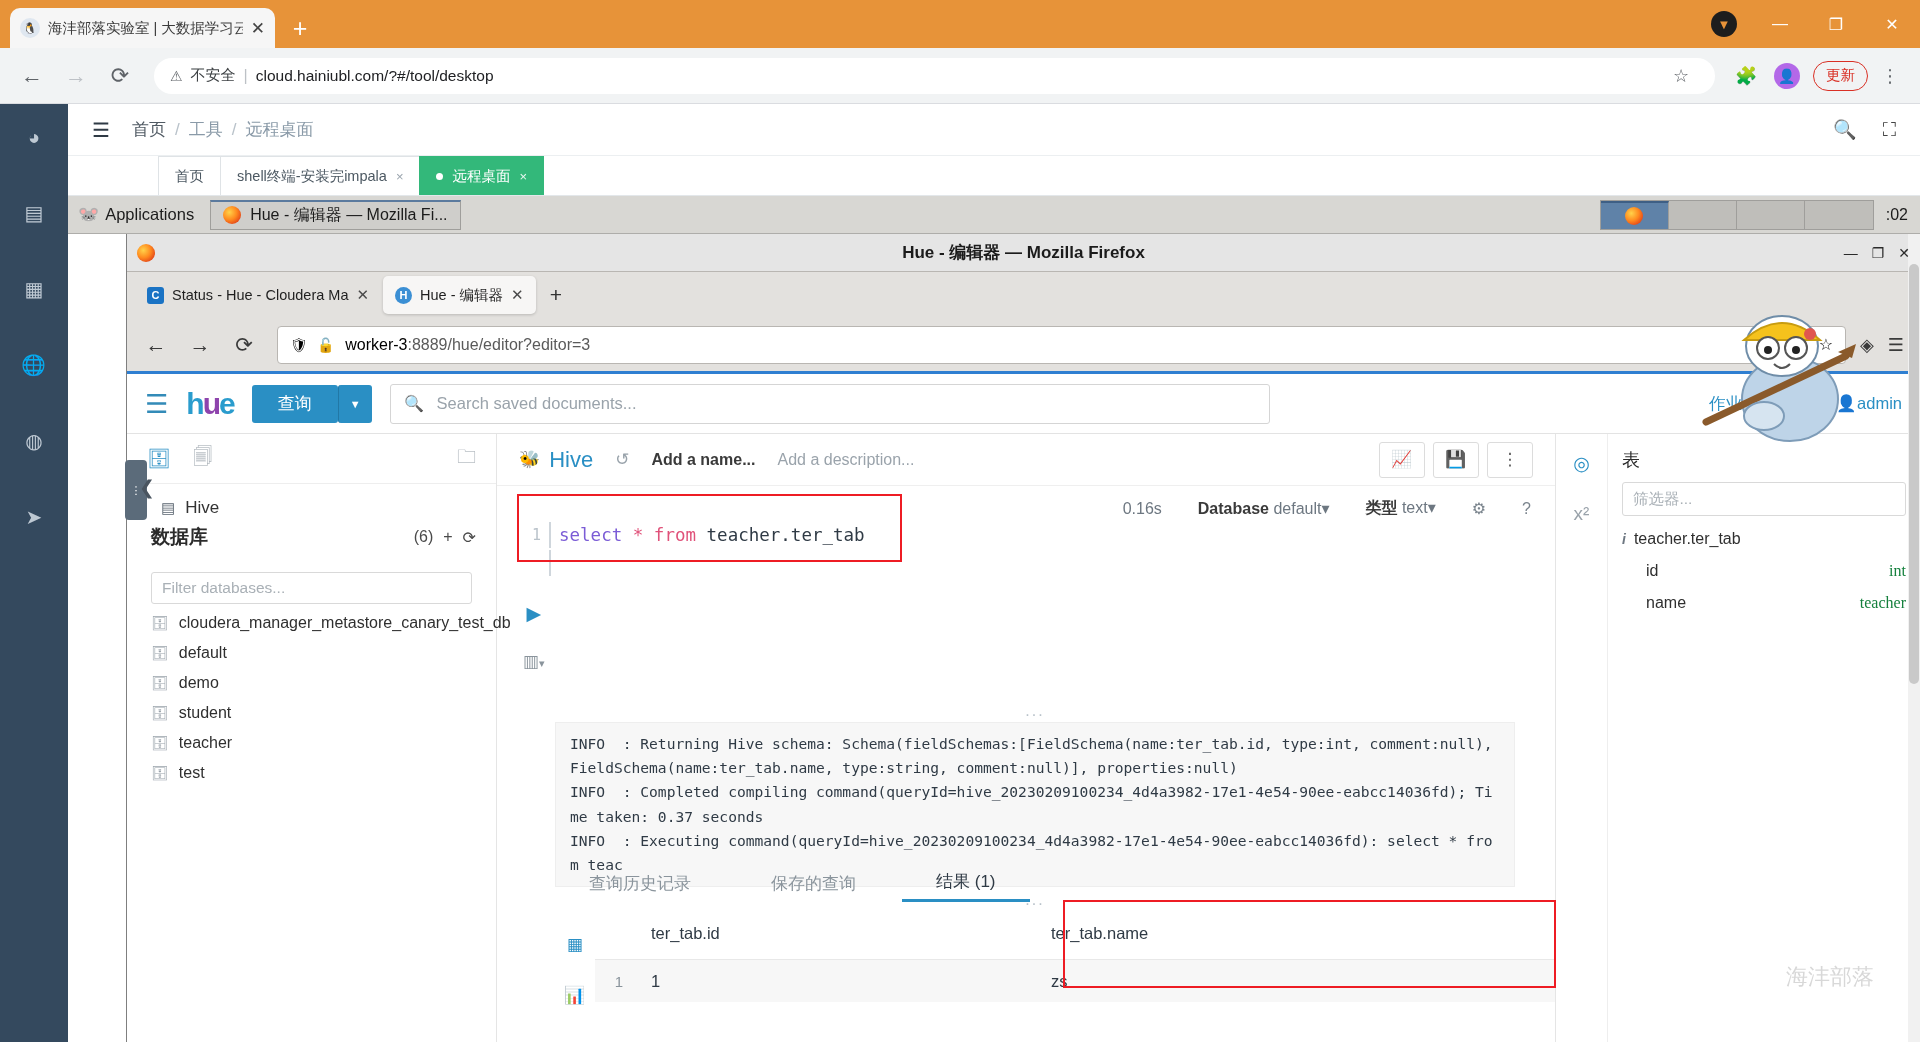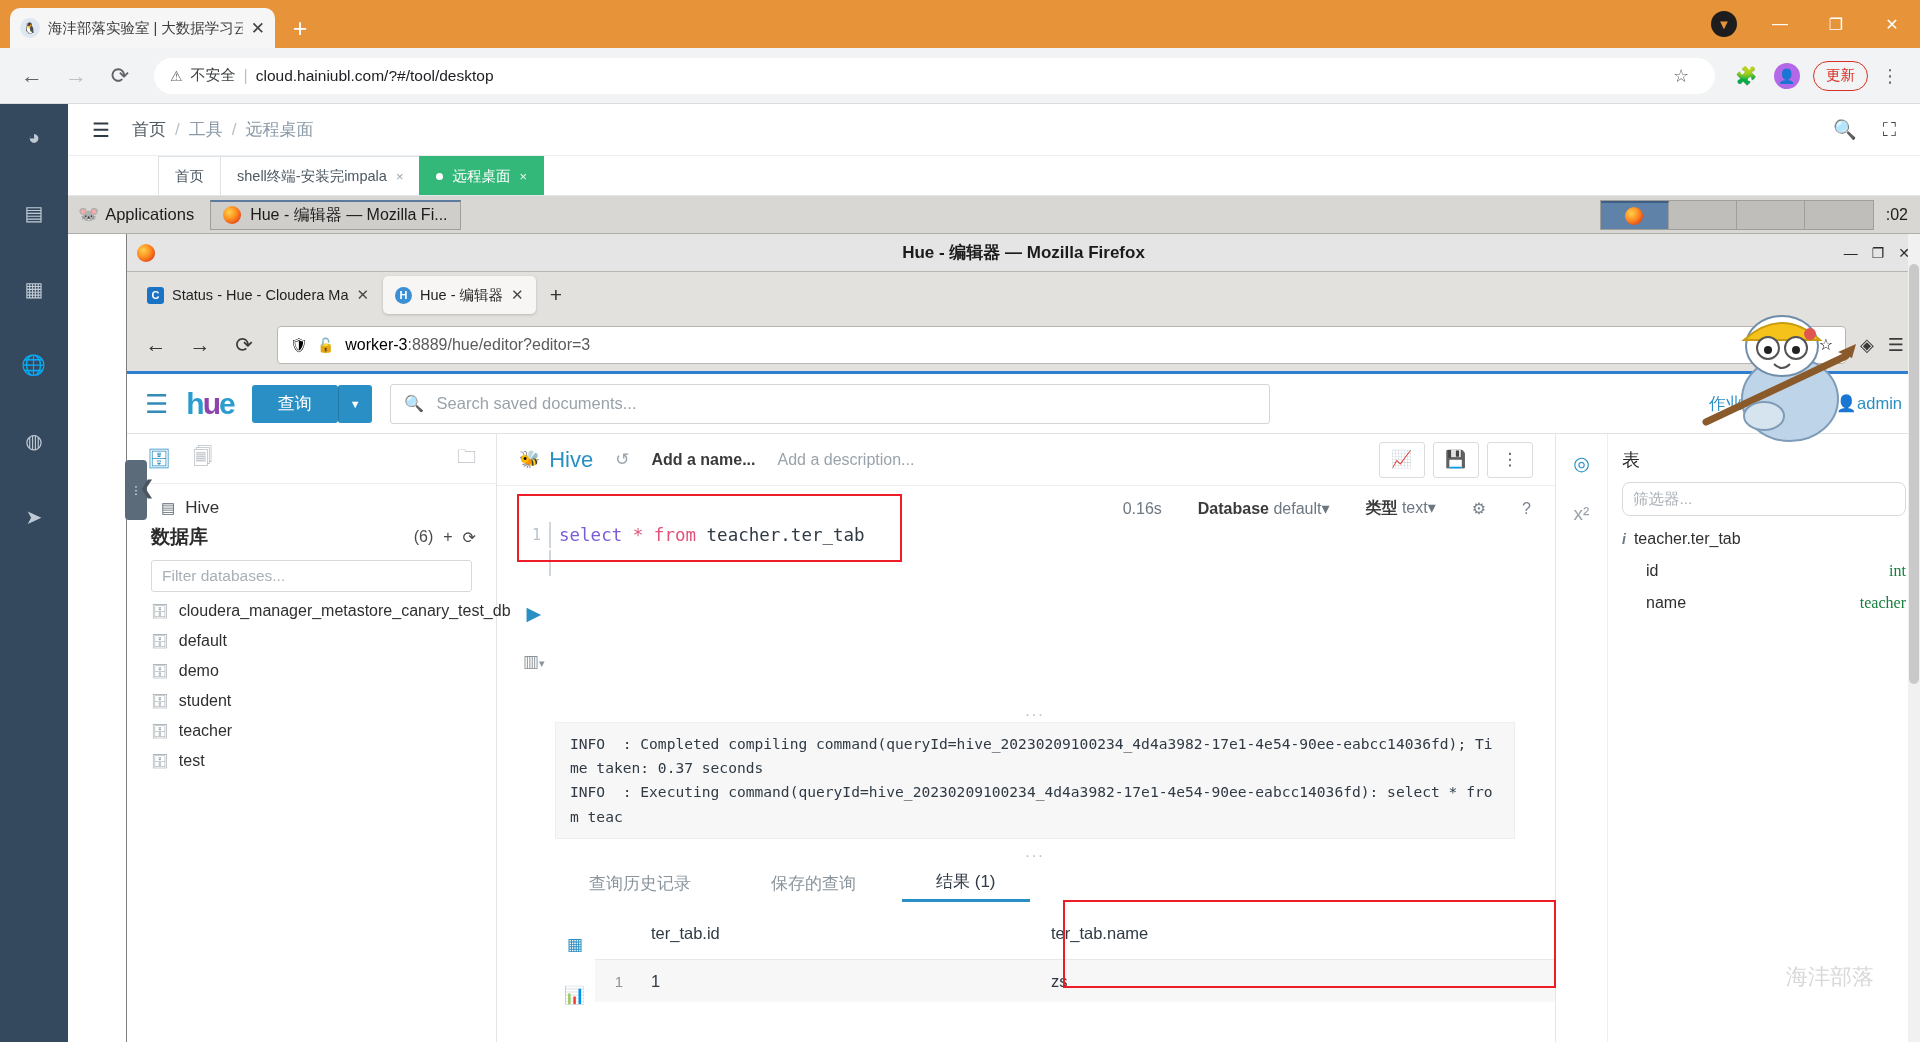--- a/index.html
+++ b/index.html
@@ -190,21 +190,21 @@
     border-bottom:1px solid #eee; }
   .assist-top .ai{ font-size:19px; color:#9aa3ab; }
   .assist-top .ai.on{ color:#2a8fc4; }
   .assist-top .right{ margin-left:auto; }
   .assist-src{ display:flex;align-items:center;gap:10px; padding:14px 20px 4px 34px;
     font-size:17px; color:#333; }
   .assist-dbrow{ display:flex;align-items:center; padding:2px 20px 6px 24px; }
   .assist-dbrow .t{ font-size:19px; font-weight:bold; color:#2b2b2b; }
   .assist-dbrow .r{ margin-left:auto; display:flex;align-items:center;gap:10px;
     color:#4a4a4a; font-size:16px; }
-  .assist-filter{ margin:4px 24px 10px 24px; height:32px; border:1px solid #d9d9d9;
+  .assist-filter{ margin:16px 24px 10px 24px; height:32px; border:1px solid #d9d9d9;
     border-radius:3px; display:flex;align-items:center;padding:0 10px;
     color:#a9b0b6; font-size:15.5px;text-align:right; }
   .dblist{ padding:0 24px; display:flex;flex-direction:column; gap:12px; }
   .dbitem{ display:flex;align-items:center;gap:10px; font-size:16px; color:#2f2f2f;
     white-space:nowrap; }
   .dbicon{ color:#9aa3ab; font-size:14px; }
   .assist-handle{ position:absolute; left:-2px; top:26px; width:22px; height:60px;
     background:#5b6b7a; border-radius:4px; display:flex;align-items:center;
     justify-content:center; color:#fff; font-size:11px; }
   .assist-collapse{ position:absolute; left:12px; top:42px; color:#4a5560; font-size:19px;}
@@ -274,21 +274,21 @@
     border:2.5px solid #ee1c24; pointer-events:none; z-index:5; }
 
   
   .rassist{ width:365px; flex:none; border-left:1px solid #e5e5e5; display:flex; }
   .rassist-rail{ width:52px; flex:none; display:flex;flex-direction:column;
     align-items:center; padding-top:18px; gap:28px; border-right:1px solid #eee; }
   .rassist-rail .ri{ font-size:19px; color:#9aa3ab; }
   .rassist-rail .ri.on{ color:#2a8fc4; }
   .rassist-body{ flex:1; padding:14px 14px 0 14px; }
   .rassist-title{ font-size:18px; color:#2b2b2b; margin-bottom:10px; }
-  .rassist-filter{ height:32px;border:1px solid #d9d9d9;border-radius:8px;
+  .rassist-filter{ height:32px;border:1px solid #d9d9d9;border-radius:3px;
     display:flex;align-items:center;padding:16px 10px;color:#a9b0b6;font-size:15.5px; }
   .tblrow{ display:flex;align-items:center;gap:8px; margin-top:14px; font-size:16px;
     color:#2f2f2f; }
   .tblrow .inf{ color:#6d7781; font-size:14px; font-style:italic; font-weight:bold;}
   .colrow{ display:flex; margin-top:14px; padding-left:24px; font-size:16px; color:#2f2f2f;}
   .colrow .ty{ margin-left:auto; color:#15803d;font-family:Liberation Serif, serif; }
   .wm{ position:absolute; right:46px; bottom:50px; font-size:22px; color:#d8d8d8; }
 
   
   .mascot{ position:absolute; right:52px; top:108px; width:190px; height:150px; z-index:30;}
@@ -561,20 +561,21 @@
               </div>
 
               <div class="run-col">
                 <span class="play">▶</span>
                 <span class="bk">▥<span style="font-size:11px">▾</span></span>
               </div>
 
               <div class="logs">
                 <div class="dots">...</div>
                 <div class="box">
+                  <div class="logline">INFO  : Returning Hive schema: Schema(fieldSchemas:[FieldSchema(name:ter_tab.id, type:int, comment:null), FieldSchema(name:ter_tab.name, type:string, comment:null)], properties:null)</div>
                   <div class="logline">INFO  : Completed compiling command(queryId=hive_20230209100234_4d4a3982-17e1-4e54-90ee-eabcc14036fd); Time taken: 0.37 seconds</div>
                   <div class="logline">INFO  : Executing command(queryId=hive_20230209100234_4d4a3982-17e1-4e54-90ee-eabcc14036fd): select * from teac</div>
                 </div>
                 <div class="dots" style="margin-top:4px">...</div>
               </div>
 
               <div class="restabs">
                 <div class="restab">查询历史记录</div>
                 <div class="restab">保存的查询</div>
                 <div class="restab active">结果 (1)</div>

